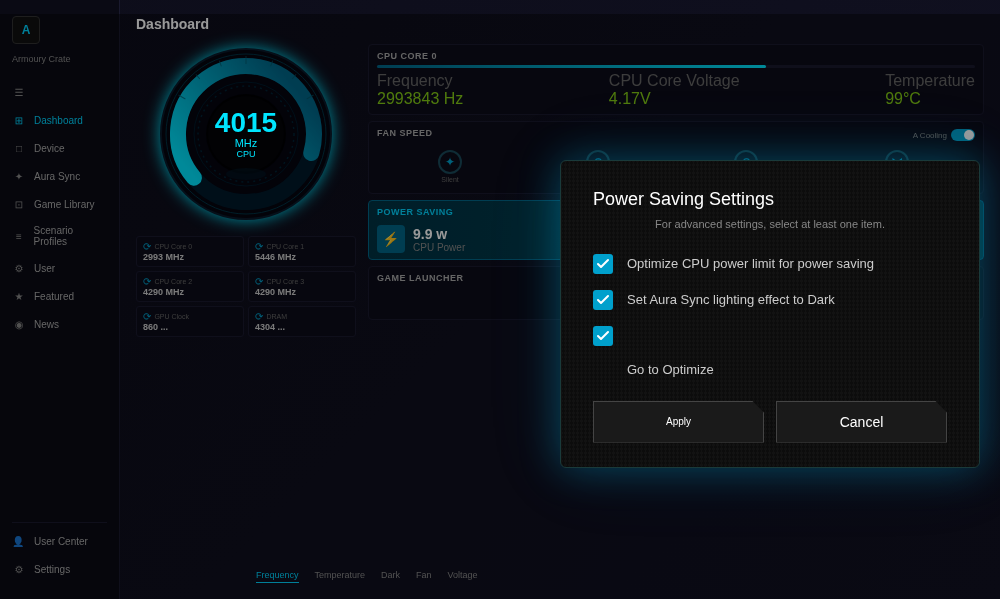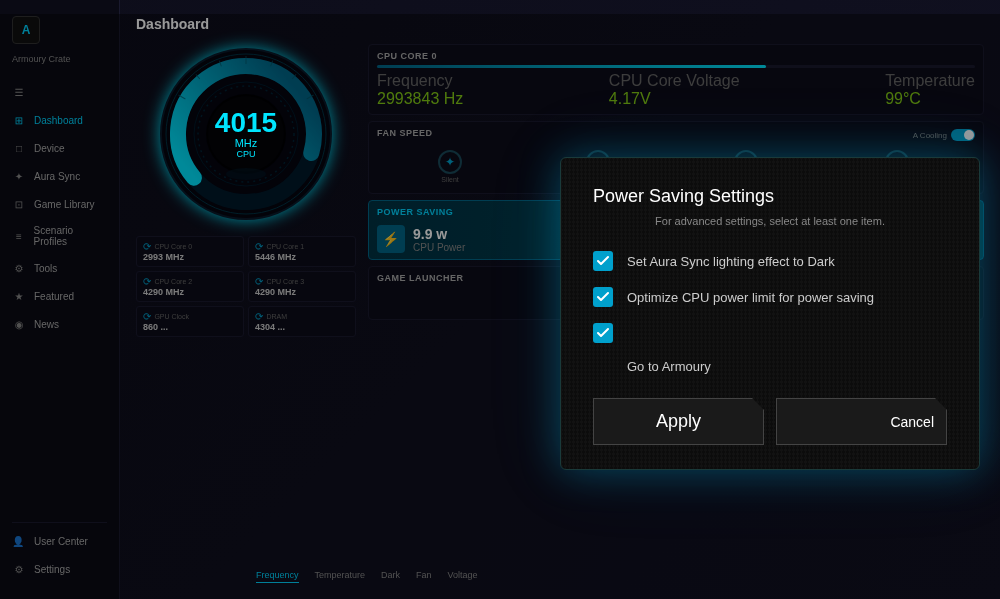--- a/index.html
+++ b/index.html
@@ -426,38 +426,37 @@
       gap: 12px;
       margin-top: 8px;
     }
 
     .dialog-btn-apply {
       flex: 1;
       padding: 12px;
       background: #1a1a1a;
       border: 1px solid #444;
       color: #ffffff;
-      font-size: 18px;
+      font-size: 10px;
       font-weight: 500;
       cursor: pointer;
       position: relative;
       clip-path: polygon(0 0, calc(100% - 12px) 0, 100% 12px, 100% 100%, 0 100%);
     }
 
     .dialog-btn-cancel {
       flex: 1;
       padding: 12px;
       background: #1a1a1a;
       border: 1px solid #444;
       color: #ffffff;
       font-size: 14px;
       font-weight: 500;
       cursor: pointer;
       clip-path: polygon(0 0, calc(100% - 12px) 0, 100% 12px, 100% 100%, 0 100%);
-      text-align: right;
     }
 
     
     .dialog-box::before {
       content: '';
       position: absolute;
       inset: -1px;
       border-radius: 6px;
       background: linear-gradient(135deg, #00e5ff33, transparent 60%);
       pointer-events: none;
@@ -501,21 +500,21 @@
     <div class="sidebar-item">
       <span class="sidebar-icon">⊡</span>
       <span>Game Library</span>
     </div>
     <div class="sidebar-item">
       <span class="sidebar-icon">≡</span>
       <span>Scenario Profiles</span>
     </div>
     <div class="sidebar-item">
       <span class="sidebar-icon">⚙</span>
-      <span>Tools</span>
+      <span>User</span>
     </div>
     <div class="sidebar-item">
       <span class="sidebar-icon">★</span>
       <span>Featured</span>
     </div>
     <div class="sidebar-item">
       <span class="sidebar-icon">◉</span>
       <span>News</span>
     </div>
 
@@ -721,42 +720,42 @@
     <div class="dialog-box">
       <div class="dialog-title">Power Saving Settings</div>
       <div class="dialog-subtitle">For advanced settings, select at least one item.</div>
 
       <div class="dialog-option">
         <div class="dialog-checkbox">
           <svg viewBox="0 0 12 12">
             <polyline points="1,6 4,9 11,2" fill="none" stroke="white" stroke-width="2" stroke-linecap="round" stroke-linejoin="round"></polyline>
           </svg>
         </div>
-        <span class="dialog-option-text">Set Aura Sync lighting effect to Dark</span>
+        <span class="dialog-option-text">Optimize CPU power limit for power saving</span>
       </div>
 
       <div class="dialog-option">
         <div class="dialog-checkbox">
           <svg viewBox="0 0 12 12">
             <polyline points="1,6 4,9 11,2" fill="none" stroke="white" stroke-width="2" stroke-linecap="round" stroke-linejoin="round"></polyline>
           </svg>
         </div>
-        <span class="dialog-option-text">Optimize CPU power limit for power saving</span>
+        <span class="dialog-option-text">Set Aura Sync lighting effect to Dark</span>
       </div>
 
 
       <div class="dialog-option">
         <div class="dialog-checkbox">
           <svg viewBox="0 0 12 12">
             <polyline points="1,6 4,9 11,2" fill="none" stroke="white" stroke-width="2" stroke-linecap="round" stroke-linejoin="round"></polyline>
           </svg>
         </div>
       </div>
 
-      <a class="dialog-link" href="#">Go to Armoury</a>
+      <a class="dialog-link" href="#">Go to Optimize</a>
 
       <div class="dialog-buttons">
         <button class="dialog-btn-apply">Apply</button>
         <button class="dialog-btn-cancel">Cancel</button>
       </div>
     </div>
   </div>
 
 </div>
 

